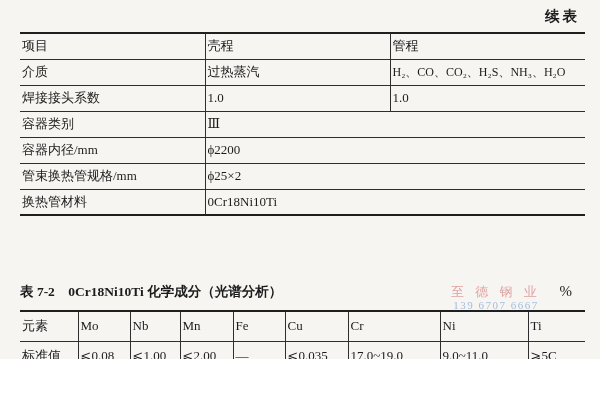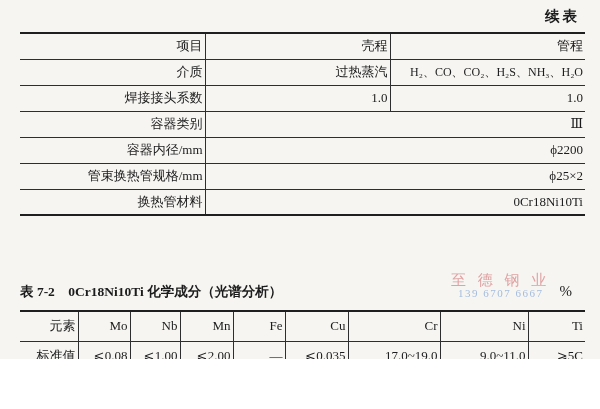--- a/index.html
+++ b/index.html
@@ -20,21 +20,21 @@
   .t1,.t2{
     position:absolute;left:20px;width:565px;
     border-top:2.5px solid #1f1f1f;
     border-bottom:2.5px solid #1f1f1f;
   }
   .t1{top:32px;}
   .t2{top:310px;}
   td{
     border-top:1px solid #2e2e2e;
     border-left:1px solid #2e2e2e;
-    text-align:right;vertical-align:middle;
+    text-align:left;vertical-align:middle;
     font-size:13px;
     padding:0 2px;
     overflow:hidden;white-space:nowrap;
   }
   td:first-child{border-left:none;}
   tr:first-child td{border-top:none;}
   .t1 tr{height:26px;}
   .t2 tr{height:30px;}
   .gas{font-size:12px;letter-spacing:0;}
   .caption-row{
@@ -42,21 +42,21 @@
     font-size:13.5px;font-weight:bold;
   }
   .percent{
     position:absolute;top:283px;right:28px;
     font-size:15px;font-weight:normal;
   }
   .watermark{
     position:absolute;top:274px;left:451px;
     text-align:center;line-height:12.5px;pointer-events:none;
   }
-  .wm-company{font-size:15px;letter-spacing:4px;}
+  .wm-company{font-size:13px;letter-spacing:4px;margin-top:12px;}
   .wm-phone{font-size:11px;letter-spacing:1.5px;}
 </style>
 </head>
 <body>
 
 <div class="page">
 
   <div class="continued">续表</div>
 
   <table class="t1">

